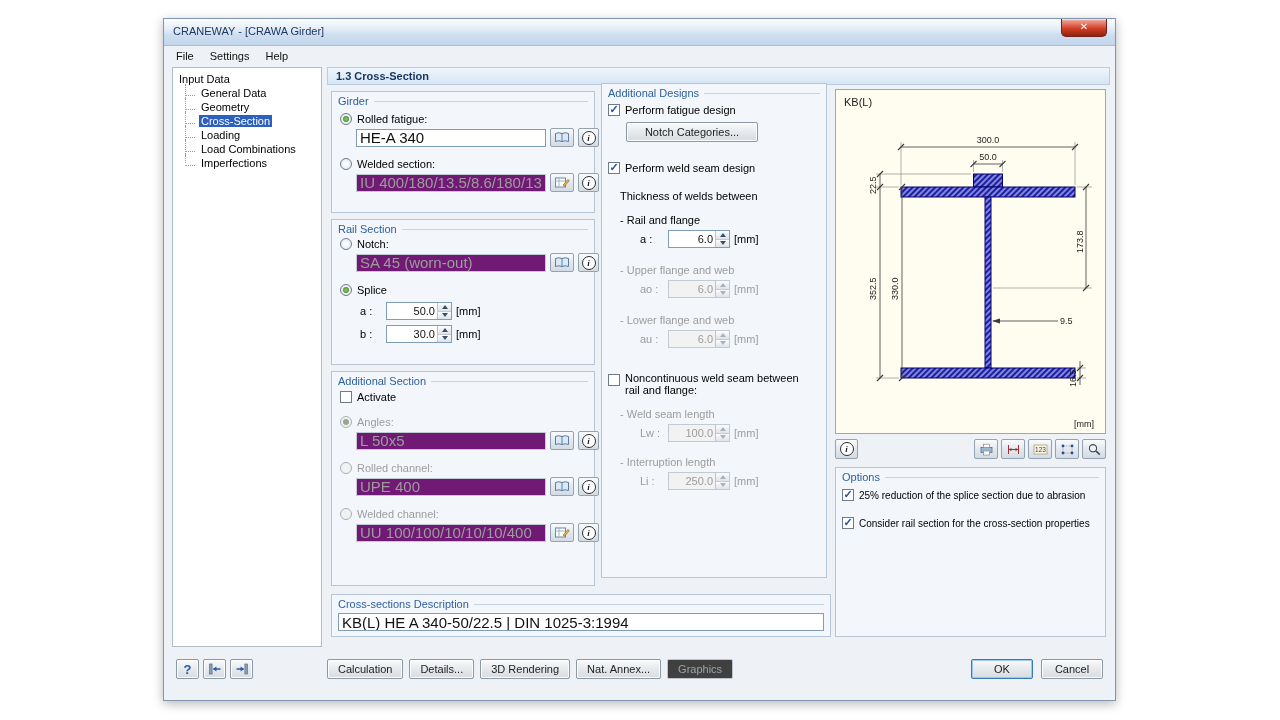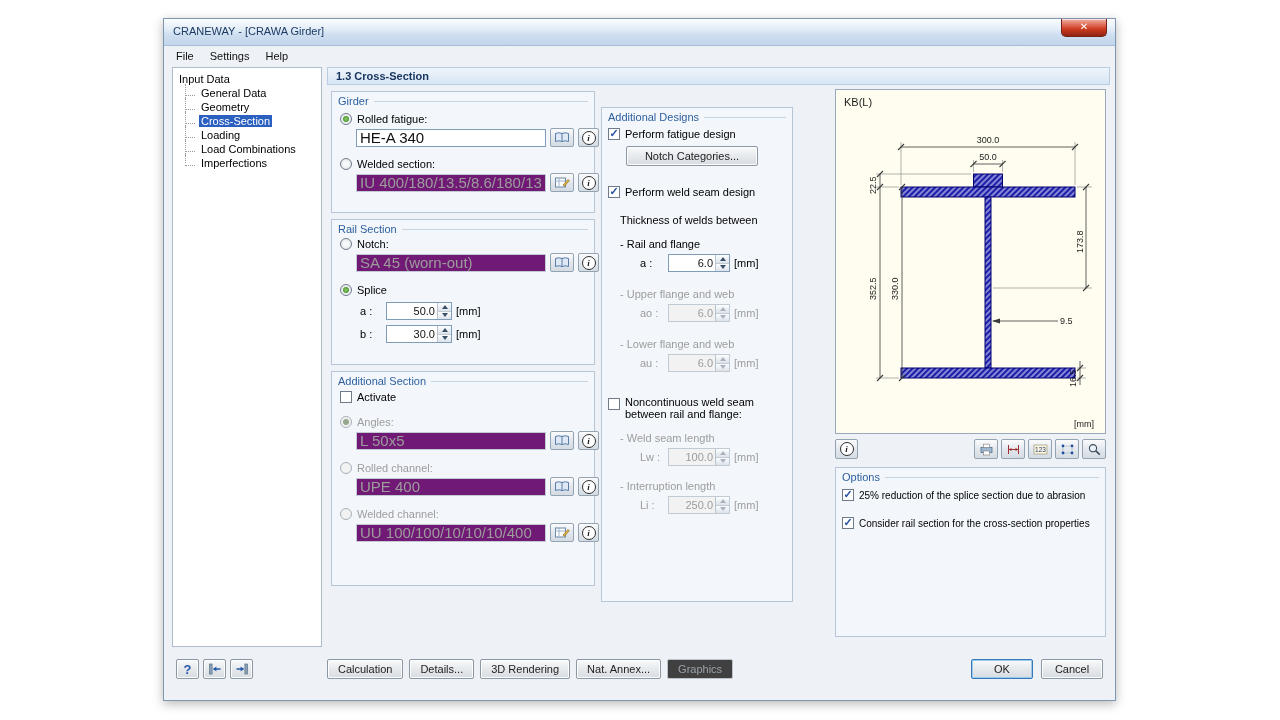--- a/index.html
+++ b/index.html
@@ -249,21 +249,21 @@
                 <line x1="5" y1="2" x2="5" y2="11" stroke="#9db4cc"></line>
                 <path d="M9,9 L14,3.5 L15.2,4.8 L10.5,10.2 Z" fill="#e8b84a" stroke="#8a6a1a" stroke-width="0.7"></path>
               </svg>
         </div>
         <div class="info-btn">
               <span class="info-glyph">i</span>
             </div>
       </div>
     </div>
 
-    <div class="grp" style="left:274px;top:40px;width:192px;height:495px">
+    <div class="grp" style="left:274px;top:16px;width:226px;height:495px">
       <div class="grp-title">Additional Designs</div>
       <div class="rrow" style="margin-top:5px;margin-left:6px">
         <span class="chk">
               <span class="mark">✓</span>
             </span>
         <span class="lbl">Perform fatigue design</span>
       </div>
       <div style="margin:6px 0 0 24px">
         <button class="btn" style="width:132px">Notch Categories...</button>
       </div>
@@ -477,20 +477,26 @@
         <span class="lbl nowrap" style="font-size:10px">25% reduction of the splice section due to abrasion</span>
       </div>
       <div class="rrow" style="margin-top:16px;margin-left:6px">
         <span class="chk">
               <span class="mark">✓</span>
             </span>
         <span class="lbl nowrap" style="font-size:10px">Consider rail section for the cross-section properties</span>
       </div>
     </div>
 
+    <div class="grp" style="left:4px;top:527px;width:500px;height:43px">
+      <div class="grp-title">Cross-sections Description</div>
+      <div class="frow" style="margin:3px 6px 0">
+        <input class="field" style="width: 486px;" value="KB(L) HE A 340-50/22.5 | DIN 1025-3:1994">
+      </div>
+    </div>
   </div>
 
   <div class="footer">
     <div class="foot-left">
       <button class="btn sq">
             <span class="help-glyph">?</span>
           </button>
       <button class="btn sq">
         <svg width="16" height="14" viewBox="0 0 16 14">
               <rect x="2.5" y="2" width="2.6" height="10" fill="#8aa0b8" stroke="#5a7186" stroke-width="0.7"></rect>

